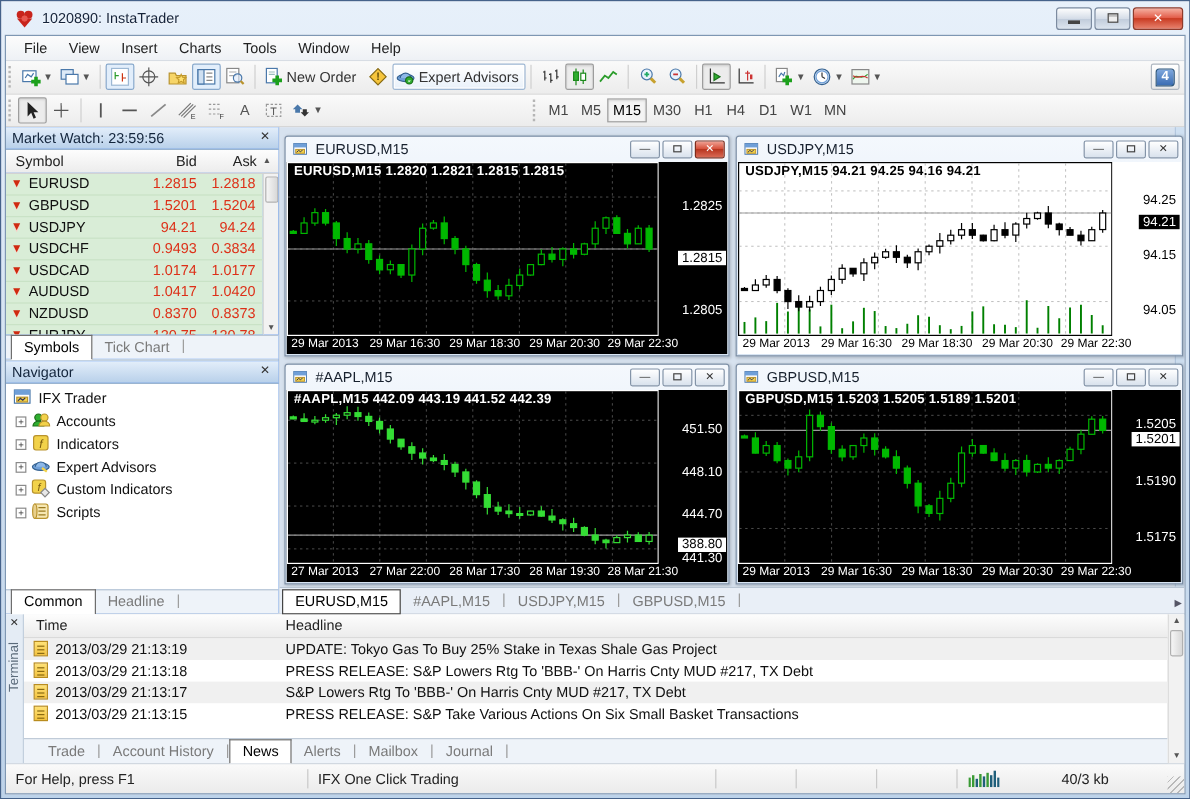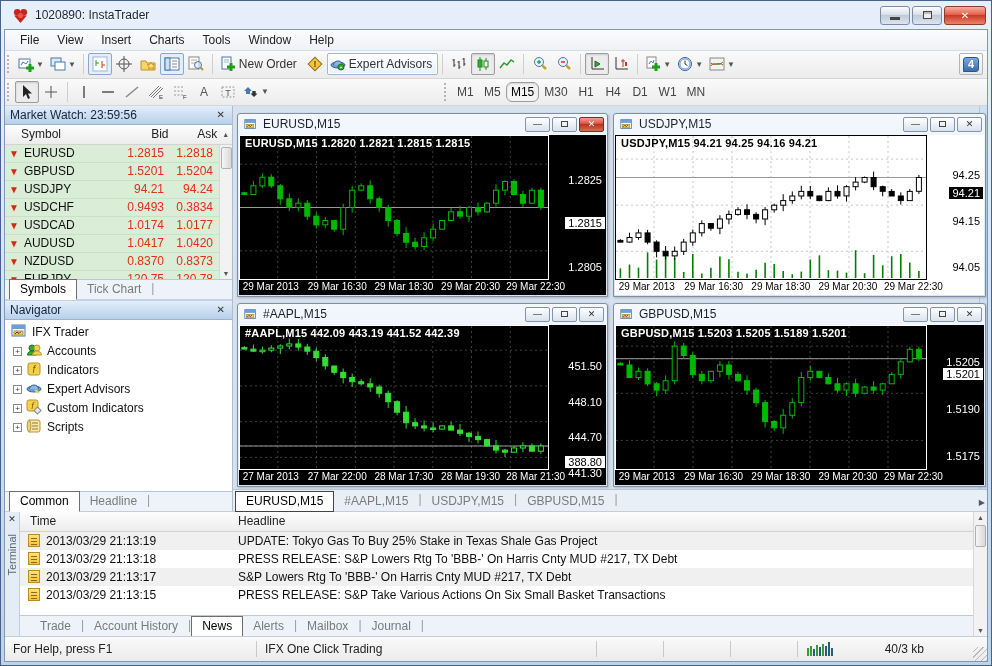--- a/index.html
+++ b/index.html
@@ -34,39 +34,39 @@
   .tsep { width:1px; height:20px; background:#cfcfcf; margin:0 4px; }
   .tbtn { height:22px; min-width:24px; padding:0 2px; display:flex; align-items:center; justify-content:center;
     border:1px solid transparent; border-radius:2px; color:#333; }
   .tbtn.sel-blue { border-color:#89a9cc; background:#e2eefb; }
   .tbtn.sel-grey { border-color:#9d9d9d; background:#ececec; box-shadow:inset 0 1px 2px #0002; }
   .tbtn.raised { border-color:#9fb8d4; background:linear-gradient(#ffffff,#e9f1fa); box-shadow:0 0 0 1px #fff inset; }
   .tbtn .lbl { margin:0 3px; white-space:nowrap; }
   .dd { font-size:8px; color:#555; margin-left:2px; }
   .icon16 { width:16px; height:16px; display:block; }
   .period-btn { height:20px; min-width:27px; padding:0 4px; display:flex; align-items:center; justify-content:center; color:#444; border:1px solid transparent; }
-  .period-btn.sel { border-color:#9d9d9d; background:#f4f4f4; box-shadow:inset 0 1px 2px #0002; color:#000;border-radius:6px; }
+  .period-btn.sel { border-color:#9d9d9d; background:#f4f4f4; box-shadow:inset 0 1px 2px #0002; color:#000; }
   .toolbar-right { margin-left:auto; margin-right:4px; }
   .notif-btn { width:24px; height:22px; border:1px solid #aeb6c0; border-radius:2px; background:linear-gradient(#fff,#e8e8e8); display:flex; align-items:center; justify-content:center; }
   .notif-bubble { background:linear-gradient(#7ea7dd,#3b6db3); border:1px solid #2d5license; border:1px solid #2d577f; color:#fff; font-weight:bold; font-size:11px; padding:0 4px 1px; border-radius:3px 3px 3px 0; }
 
   
   .main { height:406px; display:flex; border-bottom:1px solid #c4cdd8; }
   .leftcol { width:228px; display:flex; flex-direction:column; border-right:1px solid #aebdcd; background:#eef3f9; }
   .panel { display:flex; flex-direction:column; border-bottom:2px solid #c3d2e2; background:#3b82f6; }
   .panel-header { height:19px; background:linear-gradient(#e3eefa,#b8d0ea); border-bottom:1px solid #9ab4d0; display:flex; align-items:center; padding:0 5px; color:#13253c; }
   .panel-header .ph-title { flex:1; }
   .panel-close { font-size:10px; color:#333; padding:0 2px; font-weight:bold; }
   .tabs-row { height:20px; background:#eef3f9; border-top:1px solid #b9c6d4; display:flex; align-items:flex-end; padding-left:4px; }
   .tab { padding:2px 10px 3px; color:#7a7a7a; white-space:nowrap; }
   .tab.active { background:#fff; border:1px solid #6e6e6e; border-bottom-color:#fff; color:#000; margin-bottom:-1px; }
   .tab-sep { color:#9a9a9a; align-self:center; padding-bottom:2px; }
 
   
-  .mw-colheader { height:20px; display:flex; background:linear-gradient(#fdfdfd,#ececec); border-bottom:1px solid #d2d2d2; align-items:center; color:#222;padding-left:8px; }
+  .mw-colheader { height:20px; display:flex; background:linear-gradient(#fdfdfd,#ececec); border-bottom:1px solid #d2d2d2; align-items:center; color:#222; }
   .mw-colheader .c1 { width:104px; padding-left:8px; }
   .mw-colheader .c2 { width:55px; text-align:right; }
   .mw-colheader .c3 { width:52px; text-align:right; padding-right:2px; }
   .mw-body { height:134px; overflow:hidden; display:flex; }
   .mw-rows { flex:1; background:#d9edd7; }
   .mw-row { height:18px; display:flex; align-items:center; border-bottom:1px solid #c9e2c6; }
   .mw-sym { width:104px; display:flex; align-items:center; padding-left:4px; color:#101010; }
   .mw-arrow { color:#cf2a10; font-size:10px; margin-right:5px; text-shadow:0 1px 0 #f8d0c8; }
   .mw-bid { width:55px; text-align:right; color:#dd3018; }
   .mw-ask { width:52px; text-align:right; color:#dd3018; padding-right:3px; }
@@ -89,21 +89,21 @@
   .chartwin { position:absolute; border:1px solid #7d8fa5; border-radius:3px 3px 0 0; background:linear-gradient(#f4f8fd,#d7e4f2); box-shadow:1px 1px 3px #0003; display:flex; flex-direction:column; }
   .cw-title { height:21px; display:flex; align-items:center; padding:0 3px 0 5px; }
   .cw-title .cw-icon { width:15px; height:13px; margin-right:5px; }
   .cw-title .cw-text { flex:1; color:#18212e; }
   .cw-btn { width:25px; height:15px; border:1px solid #8494a8; border-radius:2px; margin-left:2px; background:linear-gradient(#fff,#d9e2ed); display:flex; align-items:center; justify-content:center; font-size:9px; color:#333; }
   .cw-btn.close-active { background:linear-gradient(#f0a092,#d44a34 50%,#b83620 50%,#d96a55); color:#fff; border-color:#7d2d1d; font-weight:bold; }
   .cw-body { flex:1; margin:0 1px 1px; position:relative; }
 
   .chart { position:absolute; inset:0; }
   .chart .plot { position:absolute; left:0; top:0; }
-  .chart .scale { position:absolute; top:16px; right:0; width:57px; bottom:15px; font-size:11px; }
+  .chart .scale { position:absolute; top:8px; right:0; width:57px; bottom:15px; font-size:11px; }
   .chart .scale .tick { position:absolute; right:4px; transform:translateY(-50%); }
   .chart .scale .curtag { position:absolute; right:1px; transform:translateY(-50%); padding:0 3px; font-size:11px; }
   .chart .taxis { position:absolute; left:0; right:0; bottom:0; height:15px; font-size:10px; }
   .chart .taxis span { position:absolute; top:1px; white-space:nowrap; }
   .chart .info { position:absolute; left:6px; top:2px; font-size:11px; font-weight:bold; letter-spacing:.2px; }
 
   
   .chart-tabs { height:22px; display:flex; align-items:flex-end; background:#e9eff7; border-top:1px solid #b9c6d4; padding-left:2px; position:relative; }
   .chart-tabs .tab.active { border-color:#444; }
   .ct-arrow { position:absolute; right:2px; bottom:4px; font-size:8px; color:#556; }

